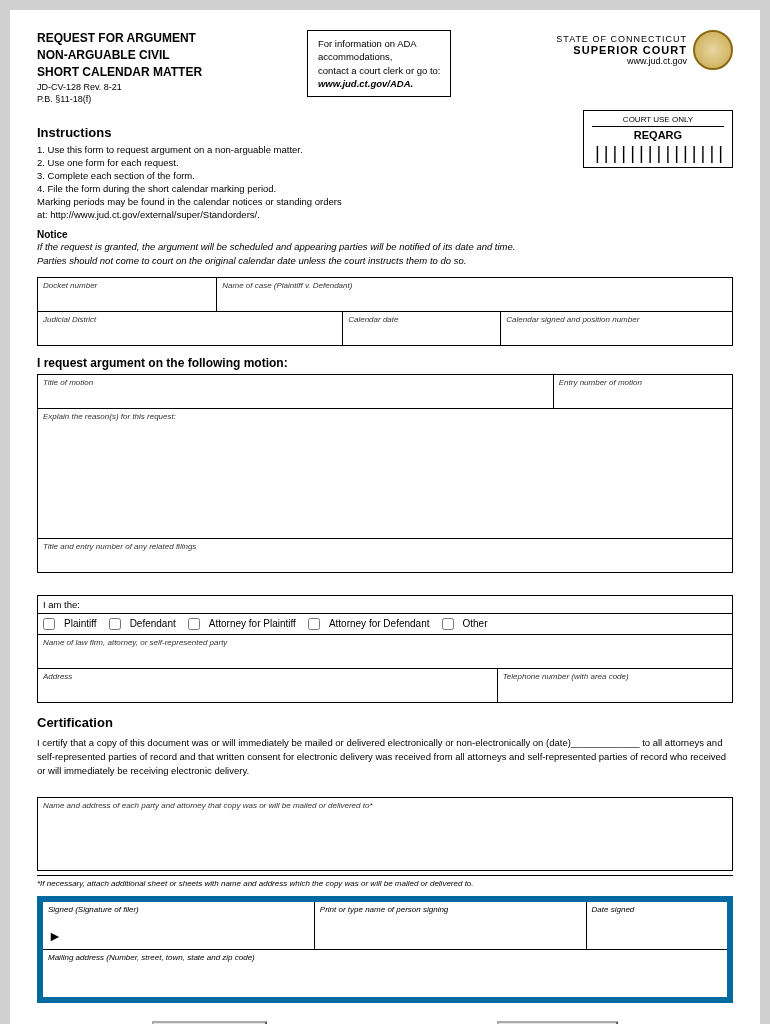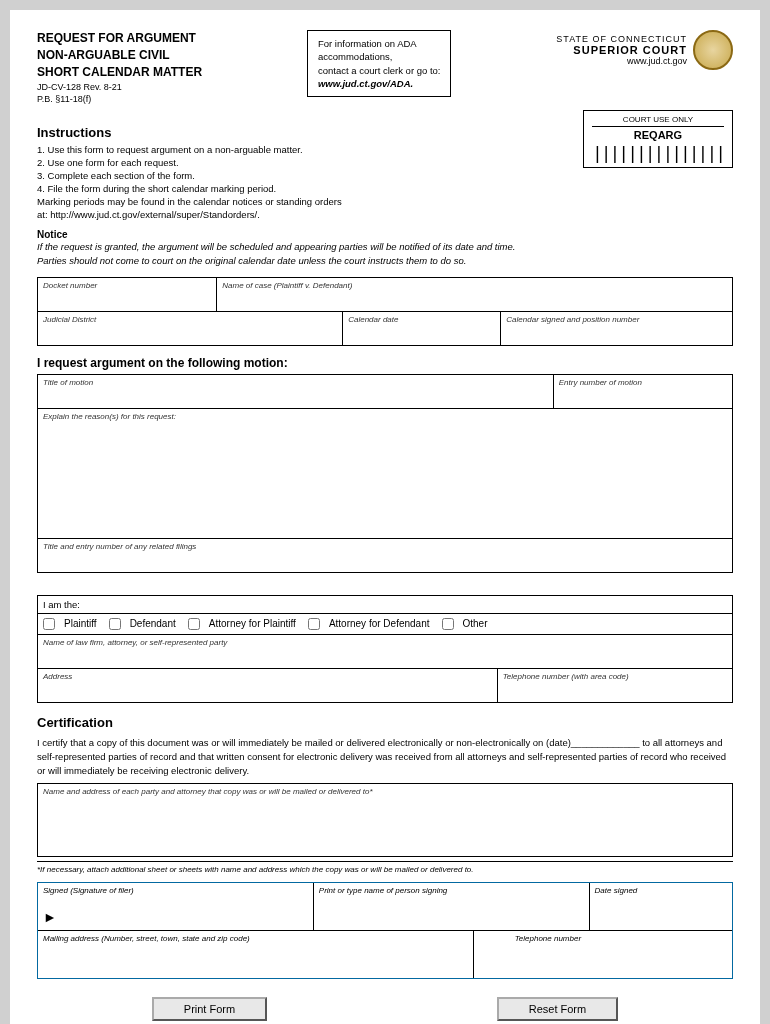--- a/index.html
+++ b/index.html
@@ -201,21 +201,21 @@
       font-size: 8px;
       font-style: italic;
       margin-top: 4px;
       margin-bottom: 8px;
       border-top: 1px solid #000;
       padding-top: 3px;
     }
 
     
     .sig-section {
-      border: 1px solid #0369a1;
+      border: 6px solid #0369a1;
     }
     .sig-row {
       display: flex;
       border-bottom: 1px solid #000;
     }
     .sig-row:last-child {
       border-bottom: none;
       gap: 36px;
     }
     .sig-col {
@@ -416,21 +416,21 @@
     </div>
   </div>
 
   <div style="margin-top:12px;">
     <div class="certification">
       <h3>Certification</h3>
       <p>
         <span>I certify that a copy of this document was or will immediately be mailed or delivered electronically or non-electronically on (date)_____________ to all attorneys and self-represented parties of record and that written consent for electronic delivery was received from all attorneys and self-represented parties of record who received or will immediately be receiving electronic delivery.</span>
       </p>
     </div>
-    <div class="form-section" style="margin-top:4px;">
+    <div class="form-section" style="margin-top:18px;">
       <div class="form-row">
         <div class="form-col" style="min-height:60px;">
           <span class="col-label">Name and address of each party and attorney that copy was or will be mailed or delivered to*</span>
           <textarea style="width: 100%; height: 55px; border: none; outline: none; resize: none; background: transparent; font-size: 11px;"></textarea>
         </div>
       </div>
     </div>
     <div class="footnote">*If necessary, attach additional sheet or sheets with name and address which the copy was or will be mailed or delivered to.</div>
 
     <div class="sig-section">
@@ -446,24 +446,20 @@
         <div class="sig-col" style="flex:1;">
           <span class="sig-col-label">Date signed</span>
           <input class="col-input" type="text" style="">
         </div>
       </div>
       <div class="sig-row">
         <div class="sig-col" style="flex:3;">
           <span class="sig-col-label">Mailing address (Number, street, town, state and zip code)</span>
           <input class="col-input" type="text" style="">
         </div>
-        <div class="sig-col" style="flex:1.5;">
-          <span class="sig-col-label">Telephone number</span>
-          <input class="col-input" type="text" style="">
-        </div>
       </div>
     </div>
   </div>
 
   <div class="button-row">
     <button class="form-button">Print Form</button>
     <button class="form-button">Reset Form</button>
   </div>
 
 </div>

